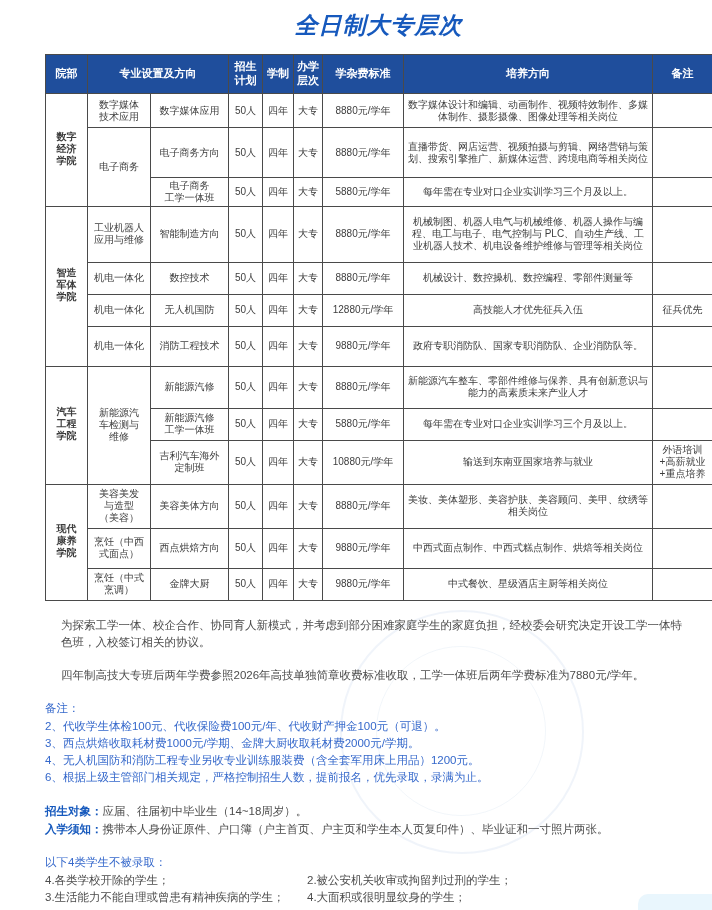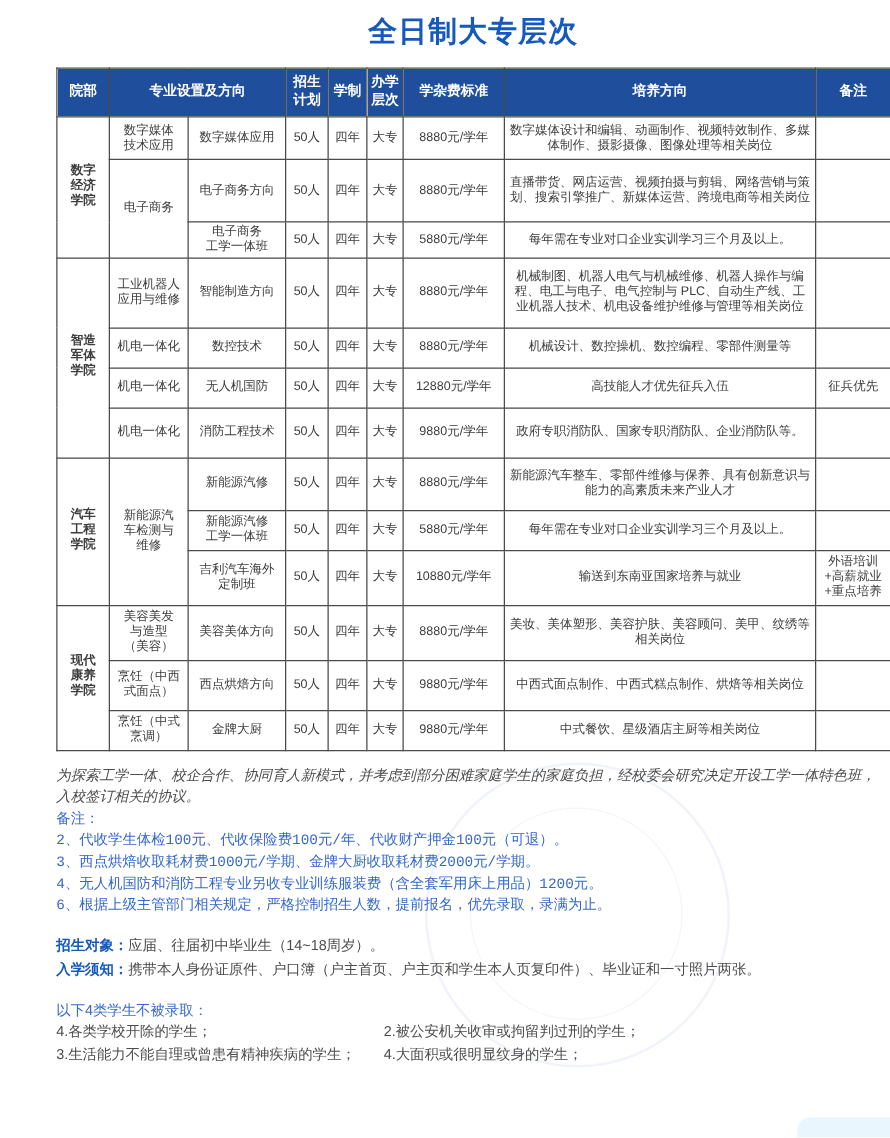--- a/index.html
+++ b/index.html
@@ -14,20 +14,21 @@
   .page { position:relative; z-index:1; padding:6px 0 0 45px; }
 
   .title {
     width:667px;
     text-align:center;
     color:#1659bd;
     font-size:23px;
     font-weight:bold;
     letter-spacing:1px;
     margin:4px 0 13px 0;
+    font-style:italic;
   }
 
   table.programs {
     border-collapse:collapse;
     table-layout:fixed;
     width:667px;
   }
   table.programs th, table.programs td {
     border:1px solid #4a4a4a;
     white-space:pre-line;
@@ -50,22 +51,22 @@
     padding:2px 3px;
     color:#3d3d3d;
   }
   td.college { font-weight:bold; color:#20406f; font-size:11px; line-height:1.35;font-family:Liberation Mono, monospace; }
   td.major   { padding:2px 2px; }
   td.training{ text-align:left; padding:2px 5px; }
   td.remark  { font-size:9.5px; padding:1px 2px; }
 
   .below { width:662px; font-size:11.5px; }
   .intro { margin-top:12px; color:#4c4c4c; line-height:1.5; }
-  .intro div { margin:0;font-style:italic; }
-  .notes { color:#3568cb; line-height:1.5;font-family:Liberation Mono, monospace; }
+  .intro div { margin:16px; }
+  .notes { color:#3568cb; line-height:1.5; }
   .notes div { margin:0; }
   .enroll { margin-top:15px; color:#4c4c4c; line-height:1.6; }
   .enroll .label { color:#1659bd; font-weight:bold; }
   .reject { margin-top:16px; }
   .reject-title { color:#3568cb; line-height:1.5; }
   .reject-grid {
     display:grid;
     grid-template-columns:262px auto;
     color:#4c4c4c;
     line-height:1.55;
@@ -282,20 +283,21 @@
         <td>9880元/学年</td>
         <td class="training">中式餐饮、星级酒店主厨等相关岗位</td>
         <td class="remark"></td>
       </tr>
     </tbody>
   </table>
 
   <div class="below">
     <div class="intro">
       <div>为探索工学一体、校企合作、协同育人新模式，并考虑到部分困难家庭学生的家庭负担，经校委会研究决定开设工学一体特色班，入校签订相关的协议。</div>
+      <div>四年制高技大专班后两年学费参照2026年高技单独简章收费标准收取，工学一体班后两年学费标准为7880元/学年。</div>
     </div>
 
     <div class="notes">
       <div>备注：</div>
       <div>2、代收学生体检100元、代收保险费100元/年、代收财产押金100元（可退）。</div>
       <div>3、西点烘焙收取耗材费1000元/学期、金牌大厨收取耗材费2000元/学期。</div>
       <div>4、无人机国防和消防工程专业另收专业训练服装费（含全套军用床上用品）1200元。</div>
       <div>6、根据上级主管部门相关规定，严格控制招生人数，提前报名，优先录取，录满为止。</div>
     </div>
 

